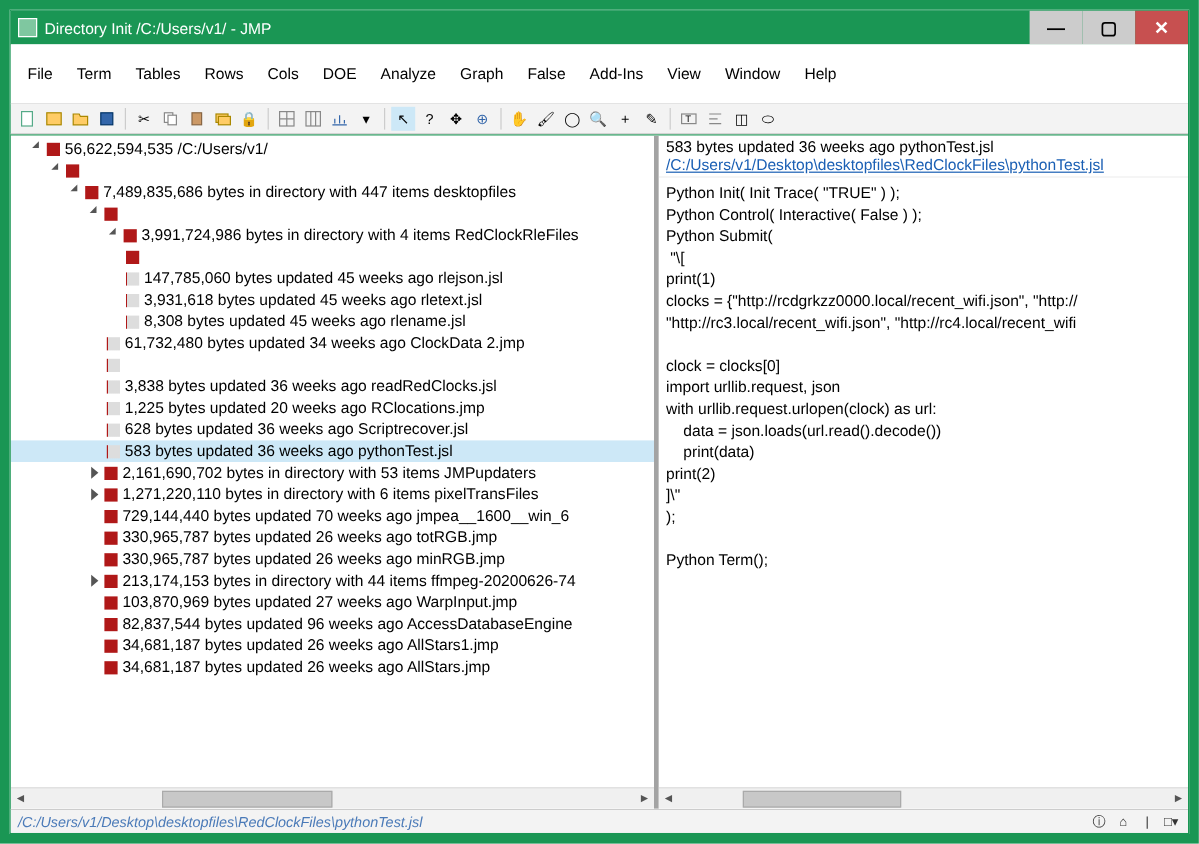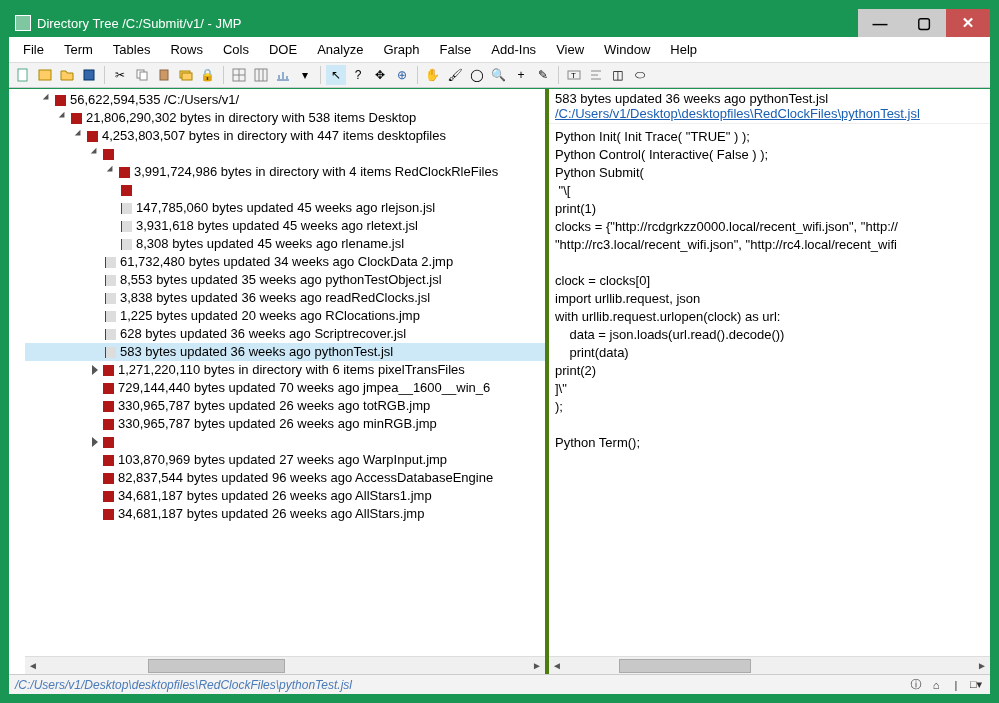--- a/index.html
+++ b/index.html
@@ -4,29 +4,29 @@
 <style>
 * { box-sizing: border-box; margin: 0; padding: 0; }
 body { font-family: "Segoe UI", Arial, sans-serif; font-size: 13px; background: #1a9654; padding: 8px; width: 999px; height: 703px; overflow: hidden; }
 .window { background: #fff; border: 1px solid #1a9654; height: 100%; display: flex; flex-direction: column; }
 .titlebar { background: #1a9654; color: #fff; display: flex; align-items: center; height: 28px; padding-left: 6px; }
 .titlebar .appicon { width: 16px; height: 16px; background: #7fc7a0; border: 1px solid #fff; margin-right: 6px; }
 .titlebar .title { flex: 1; font-size: 13px; }
 .winbtns { display: flex; }
 .winbtn { width: 44px; height: 28px; display: flex; align-items: center; justify-content: center; color: #000; background: #ccc; font-weight: bold; font-size: 15px; }
 .winbtn.close { background: #c75050; color: #fff; }
-.menubar { background: #fff; display: flex; padding: 2px 4px; border-bottom: 1px solid #ddd; }
+.menubar { background: #fff; display: flex; padding: 14px 4px; border-bottom: 1px solid #ddd; }
 .menuitem { padding: 3px 10px; cursor: default; }
 .toolbar { background: #f3f3f3; display: flex; align-items: center; padding: 2px 4px; border-bottom: 1px solid #ccc; gap: 2px; }
 .tbtn { width: 20px; height: 20px; display: flex; align-items: center; justify-content: center; font-size: 12px; cursor: default; }
 .tbtn svg { width: 16px; height: 16px; }
 .tsep { width: 1px; height: 18px; background: #ccc; margin: 0 3px; }
 .content { flex: 1; display: flex; overflow: hidden; border-top: 1px solid #1a9654; }
 .pane { flex: 1; overflow: hidden; display: flex; flex-direction: column; position: relative; background: #fff; }
-.pane-left { border-right: 4px solid #4d7c0f; min-width: 540px; padding-left: 16px; }
+.pane-left { border-right: 4px solid #a3a3a3; min-width: 540px; }
 .scrollarea { flex: 1; overflow: hidden; position: relative; }
 .tree { padding: 2px 0; white-space: nowrap; }
 .node { display: flex; align-items: center; height: 18px; line-height: 18px; padding-right: 4px; }
 .node.sel { background: #cde8f7; }
 .tw { width: 12px; height: 12px; display: inline-block; margin-right: 2px; position: relative; }
 .tw.exp::before { content: ""; position: absolute; left: 2px; top: 2px; border-style: solid; border-width: 4px 4px 0 4px; border-color: #555 transparent transparent transparent; transform: rotate(-45deg); }
 .tw.col::before { content: ""; position: absolute; left: 3px; top: 1px; border-style: solid; border-width: 5px 0 5px 6px; border-color: transparent transparent transparent #555; }
 .sq { width: 11px; height: 11px; display: inline-block; margin-right: 4px; flex-shrink: 0; }
 .sq.full { background: #b01818; }
 .sq.tiny { background: linear-gradient(to right, #b01818 6%, #ddd 6%); }
@@ -43,21 +43,21 @@
 .statusbar .path { flex: 1; }
 .statusbar .sicon { width: 16px; height: 16px; margin-left: 4px; display: flex; align-items: center; justify-content: center; font-size: 11px; color: #333; font-style: normal; }
 .indent { display: inline-block; }
 </style>
 </head>
 <body>
 
 <div class="window">
   <div class="titlebar">
     <div class="appicon"></div>
-    <div class="title">Directory Tree /C:/Submit/v1/ - JMP</div>
+    <div class="title">Directory Init /C:/Users/v1/ - JMP</div>
     <div class="winbtns">
       <div class="winbtn">—</div>
       <div class="winbtn">▢</div>
       <div class="winbtn close">✕</div>
     </div>
   </div>
 
   <div class="menubar">
     <div class="menuitem">File</div>
     <div class="menuitem">Term</div>
@@ -173,27 +173,26 @@
           <div class="node">
               <span class="indent" style="width:16px"></span>
               <span class="tw exp"></span>
               <span class="sq full"></span>
               <span class="lbl">56,622,594,535 /C:/Users/v1/</span>
             </div>
           <div class="node">
               <span class="indent" style="width:32px"></span>
               <span class="tw exp"></span>
               <span class="sq full"></span>
-              <span class="lbl">21,806,290,302 bytes in directory with 538 items Desktop</span>
             </div>
           <div class="node">
               <span class="indent" style="width:48px"></span>
               <span class="tw exp"></span>
               <span class="sq full"></span>
-              <span class="lbl">4,253,803,507 bytes in directory with 447 items desktopfiles</span>
+              <span class="lbl">7,489,835,686 bytes in directory with 447 items desktopfiles</span>
             </div>
           <div class="node">
               <span class="indent" style="width:64px"></span>
               <span class="tw exp"></span>
               <span class="sq full"></span>
             </div>
           <div class="node">
               <span class="indent" style="width:80px"></span>
               <span class="tw exp"></span>
               <span class="sq full"></span>
@@ -219,21 +218,20 @@
               <span class="lbl">8,308 bytes   updated 45 weeks ago   rlename.jsl</span>
             </div>
           <div class="node">
               <span class="indent" style="width:80px"></span>
               <span class="sq tiny"></span>
               <span class="lbl">61,732,480 bytes   updated 34 weeks ago   ClockData 2.jmp</span>
             </div>
           <div class="node">
               <span class="indent" style="width:80px"></span>
               <span class="sq tiny"></span>
-              <span class="lbl">8,553 bytes   updated 35 weeks ago   pythonTestObject.jsl</span>
             </div>
           <div class="node">
               <span class="indent" style="width:80px"></span>
               <span class="sq tiny"></span>
               <span class="lbl">3,838 bytes   updated 36 weeks ago   readRedClocks.jsl</span>
             </div>
           <div class="node">
               <span class="indent" style="width:80px"></span>
               <span class="sq tiny"></span>
               <span class="lbl">1,225 bytes   updated 20 weeks ago   RClocations.jmp</span>
@@ -245,41 +243,48 @@
             </div>
           <div class="node sel">
               <span class="indent" style="width:80px"></span>
               <span class="sq tiny"></span>
               <span class="lbl">583 bytes   updated 36 weeks ago   pythonTest.jsl</span>
             </div>
           <div class="node">
               <span class="indent" style="width:64px"></span>
               <span class="tw col"></span>
               <span class="sq full"></span>
-              <span class="lbl">1,271,220,110 bytes in directory with 6 items pixelTransFiles</span>
-            </div>
-          <div class="node">
-              <span class="indent" style="width:78px"></span>
-              <span class="sq full"></span>
-              <span class="lbl">729,144,440 bytes   updated 70 weeks ago   jmpea__1600__win_6</span>
-            </div>
-          <div class="node">
-              <span class="indent" style="width:78px"></span>
-              <span class="sq full"></span>
-              <span class="lbl">330,965,787 bytes   updated 26 weeks ago   totRGB.jmp</span>
-            </div>
-          <div class="node">
-              <span class="indent" style="width:78px"></span>
-              <span class="sq full"></span>
-              <span class="lbl">330,965,787 bytes   updated 26 weeks ago   minRGB.jmp</span>
+              <span class="lbl">2,161,690,702 bytes in directory with 53 items JMPupdaters</span>
             </div>
           <div class="node">
               <span class="indent" style="width:64px"></span>
               <span class="tw col"></span>
               <span class="sq full"></span>
+              <span class="lbl">1,271,220,110 bytes in directory with 6 items pixelTransFiles</span>
+            </div>
+          <div class="node">
+              <span class="indent" style="width:78px"></span>
+              <span class="sq full"></span>
+              <span class="lbl">729,144,440 bytes   updated 70 weeks ago   jmpea__1600__win_6</span>
+            </div>
+          <div class="node">
+              <span class="indent" style="width:78px"></span>
+              <span class="sq full"></span>
+              <span class="lbl">330,965,787 bytes   updated 26 weeks ago   totRGB.jmp</span>
+            </div>
+          <div class="node">
+              <span class="indent" style="width:78px"></span>
+              <span class="sq full"></span>
+              <span class="lbl">330,965,787 bytes   updated 26 weeks ago   minRGB.jmp</span>
+            </div>
+          <div class="node">
+              <span class="indent" style="width:64px"></span>
+              <span class="tw col"></span>
+              <span class="sq full"></span>
+              <span class="lbl">213,174,153 bytes in directory with 44 items ffmpeg-20200626-74</span>
             </div>
           <div class="node">
               <span class="indent" style="width:78px"></span>
               <span class="sq full"></span>
               <span class="lbl">103,870,969 bytes   updated 27 weeks ago   WarpInput.jmp</span>
             </div>
           <div class="node">
               <span class="indent" style="width:78px"></span>
               <span class="sq full"></span>
               <span class="lbl">82,837,544 bytes   updated 96 weeks ago   AccessDatabaseEngine</span>

